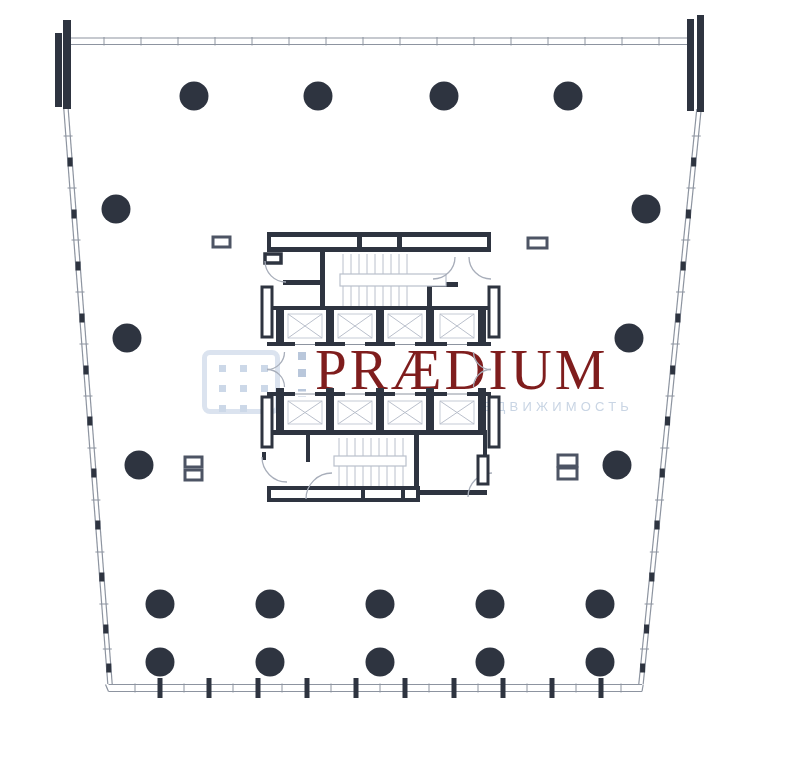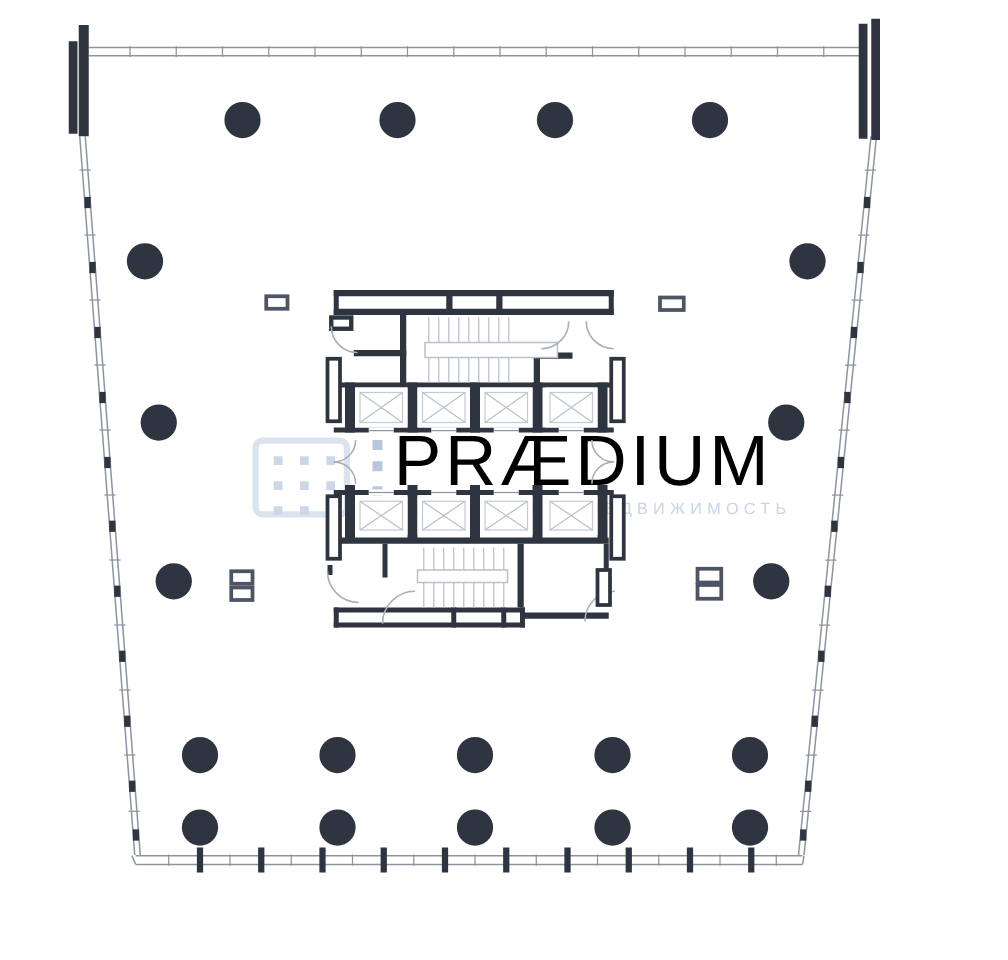--- a/index.html
+++ b/index.html
@@ -2,22 +2,22 @@
 <html><head>
 <meta charset="utf-8">
 <style>
   html,body{margin:0;padding:0;background:#ffffff;font-family:"Liberation Sans",sans-serif;}
   .stage{position:relative;width:806px;height:768px;background:#fff;overflow:hidden;}
   .wm{position:absolute;left:0;top:0;width:806px;height:768px;z-index:1;}
   .wm-box{position:absolute;left:202px;top:350px;width:78px;height:64px;
           border:5px solid #dbe3ef;border-radius:8px;box-sizing:border-box;}
   .wm-dot{position:absolute;background:#ccd8e8;}
   .wm-strip-dot{position:absolute;background:#b9c7db;}
-  .wm-title{position:absolute;left:315px;top:341px;font-family:Liberation Sans, sans-serif;
-            font-size:57px;line-height:1;color:#000000;letter-spacing:3px;white-space:nowrap;}
+  .wm-title{position:absolute;left:315px;top:341px;font-family:Liberation Serif, serif;
+            font-size:57px;line-height:1;color:#7f1d1d;letter-spacing:3px;white-space:nowrap;}
   .wm-sub{position:absolute;left:303px;top:399px;font-family:"Liberation Sans",sans-serif;
           font-size:13px;color:#c9d5e4;letter-spacing:4.2px;white-space:nowrap;}
   svg.plan{position:absolute;left:0;top:0;z-index:2;}
   .w{fill:#2e3440;}
   .box{fill:#ffffff;stroke:#2e3440;}
   .arc{fill:none;stroke:#a8aeba;stroke-width:1.3;}
   .shell{stroke:#8d94a0;stroke-width:1.2;fill:none;}
 </style>
 </head>
 <body>

